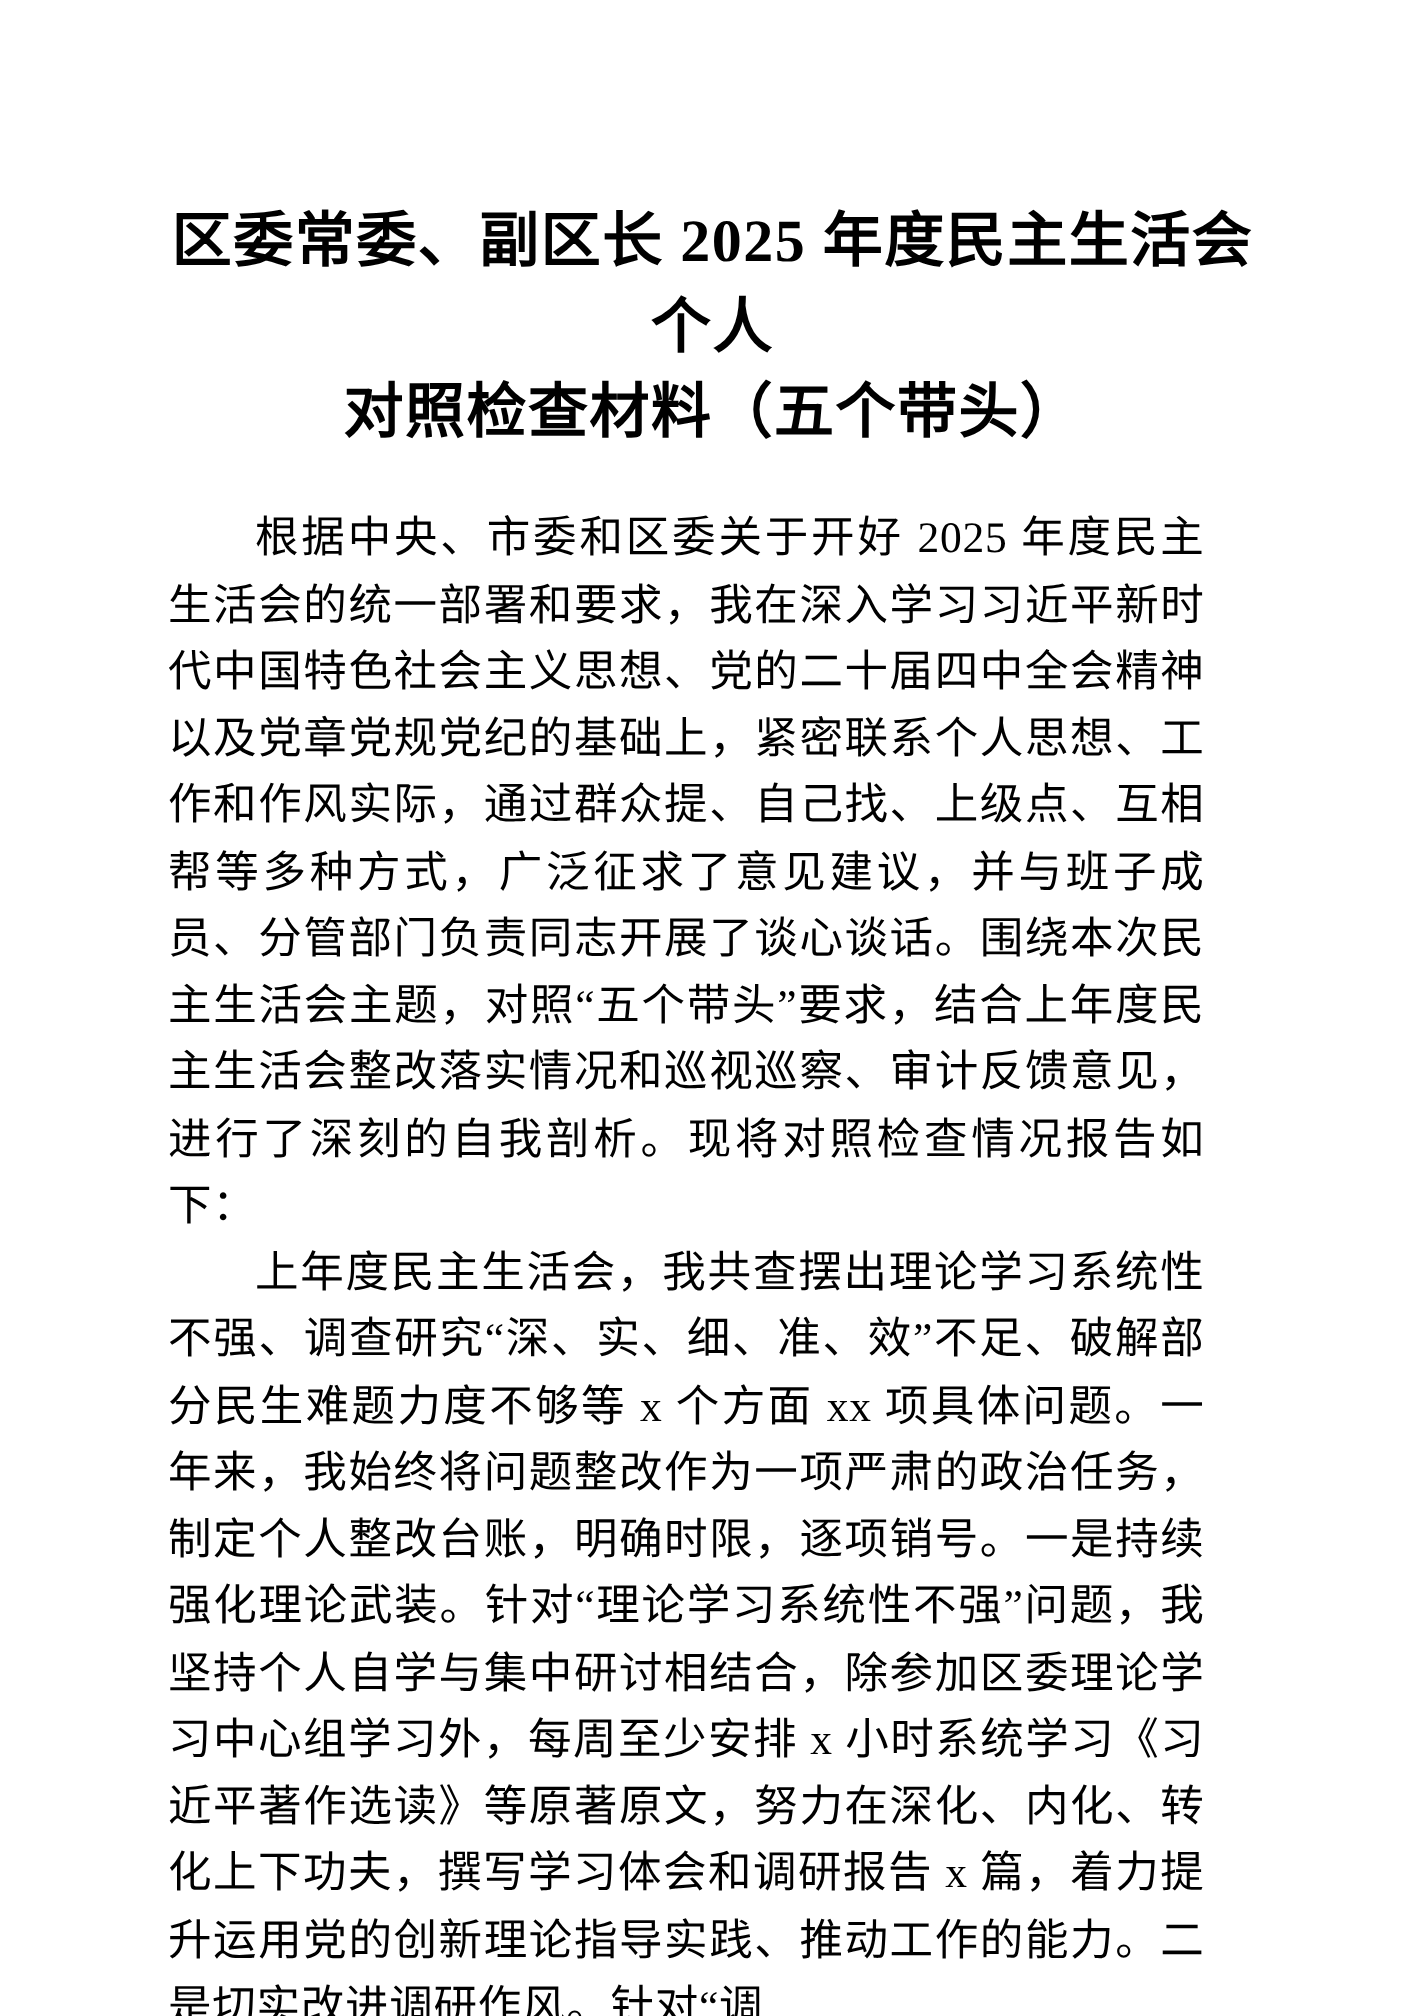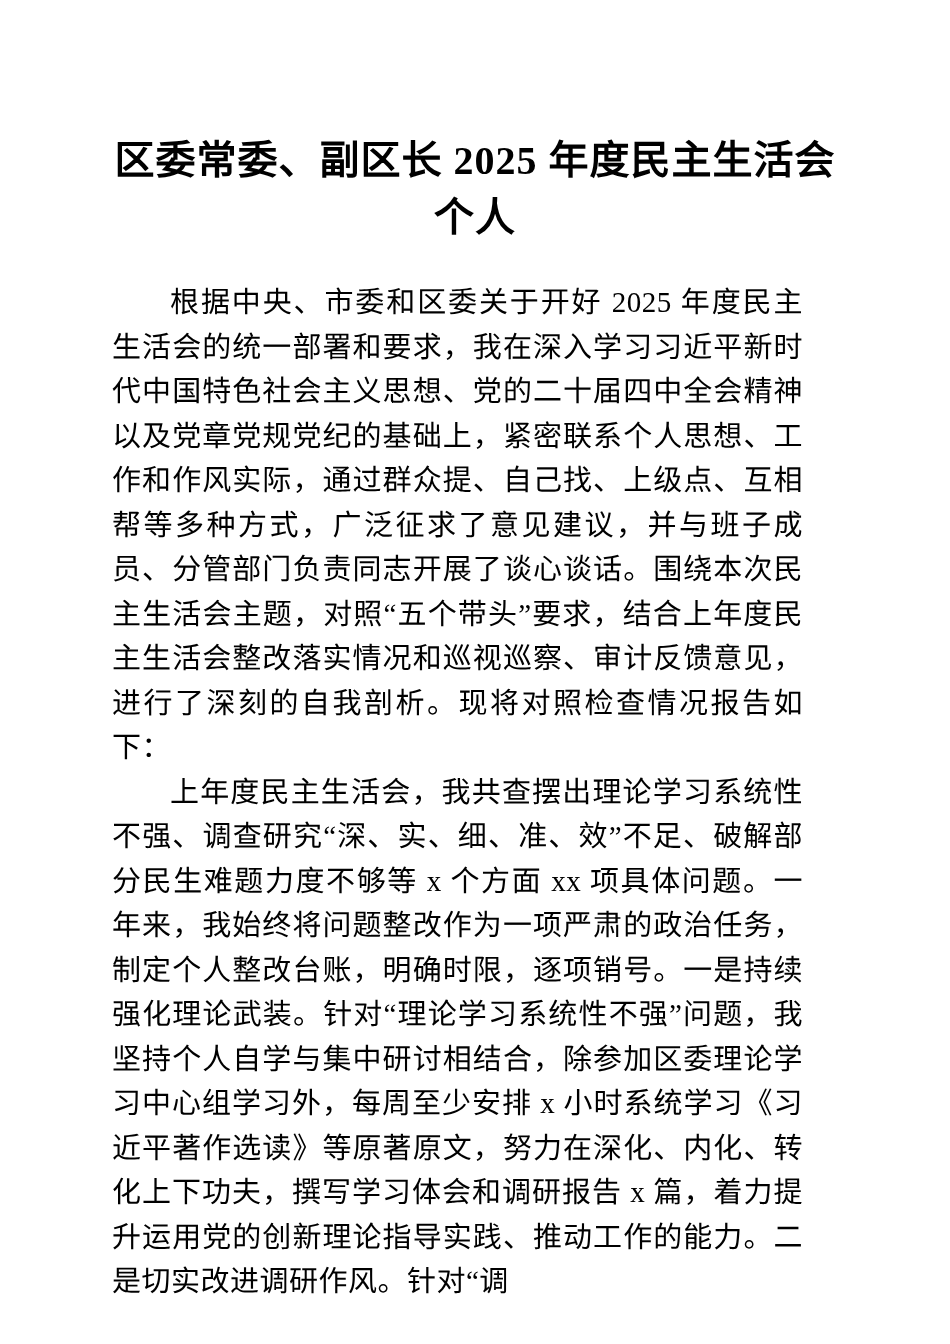--- a/index.html
+++ b/index.html
@@ -54,20 +54,21 @@
     text-indent: 2em;
     letter-spacing: 0.5px;
   }
 </style>
 </head>
 <body>
 
 <div class="page">
   <h1 class="doc-title">
     <span class="title-line">区委常委、副区长 2025 年度民主生活会个人</span>
+    <span class="title-line">对照检查材料（五个带头）</span>
   </h1>
 
   <div class="doc-content">
     <p class="body-para">根据中央、市委和区委关于开好 2025 年度民主生活会的统一部署和要求，我在深入学习习近平新时代中国特色社会主义思想、党的二十届四中全会精神以及党章党规党纪的基础上，紧密联系个人思想、工作和作风实际，通过群众提、自己找、上级点、互相帮等多种方式，广泛征求了意见建议，并与班子成员、分管部门负责同志开展了谈心谈话。围绕本次民主生活会主题，对照“五个带头”要求，结合上年度民主生活会整改落实情况和巡视巡察、审计反馈意见，进行了深刻的自我剖析。现将对照检查情况报告如下：</p>
 
 
     <p class="body-para">上年度民主生活会，我共查摆出理论学习系统性不强、调查研究“深、实、细、准、效”不足、破解部分民生难题力度不够等 x 个方面 xx 项具体问题。一年来，我始终将问题整改作为一项严肃的政治任务，制定个人整改台账，明确时限，逐项销号。一是持续强化理论武装。针对“理论学习系统性不强”问题，我坚持个人自学与集中研讨相结合，除参加区委理论学习中心组学习外，每周至少安排 x 小时系统学习《习近平著作选读》等原著原文，努力在深化、内化、转化上下功夫，撰写学习体会和调研报告 x 篇，着力提升运用党的创新理论指导实践、推动工作的能力。二是切实改进调研作风。针对“调</p>
   </div>
 </div>
 

